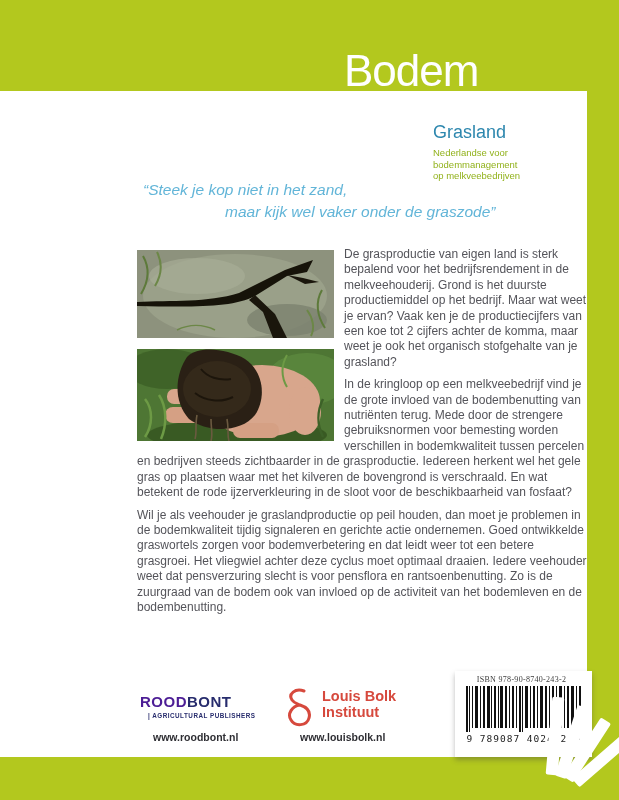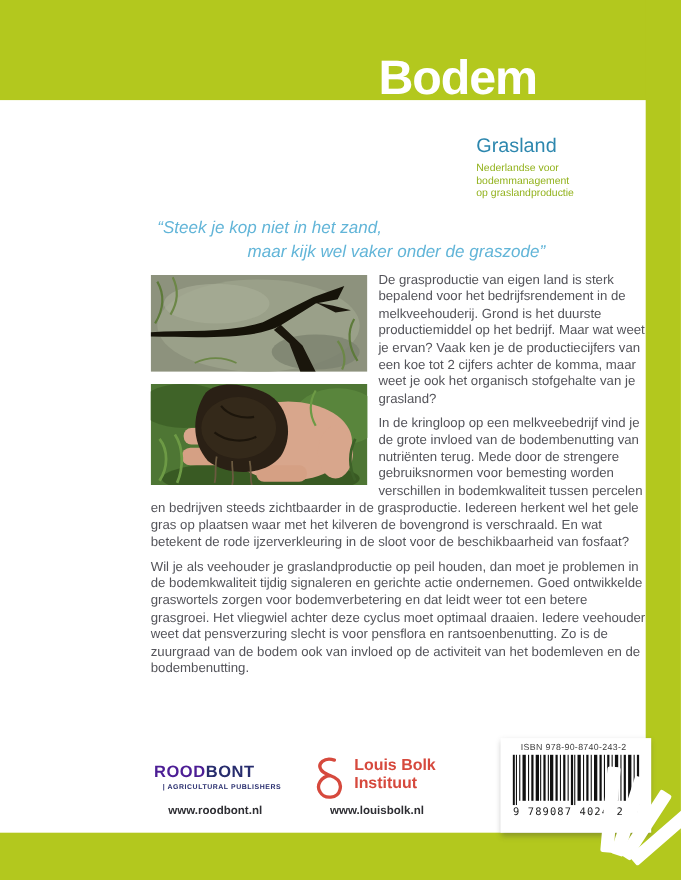--- a/index.html
+++ b/index.html
@@ -9,38 +9,38 @@
     font-family:"Liberation Sans", sans-serif;
   }
   
   .band-top    { position:absolute; left:0; top:0; width:619px; height:91px; background:#b3c81e; }
   .band-right  { position:absolute; left:587px; top:0; width:32px; height:800px; background:#b3c81e; }
   .band-bottom { position:absolute; left:0; top:757px; width:619px; height:43px; background:#b3c81e; }
 
   
   .brand-bodem {
     position:absolute; left:344px; top:46px; z-index:3;
-    font-size:44px; font-weight:bold; color:#ffffff; letter-spacing:-1px;
+    font-size:44px; font-weight:normal; color:#ffffff; letter-spacing:-1px;
   }
   .brand-signalen {
     position:absolute; left:374px; top:83px; z-index:3;
     font-size:40px; font-weight:bold; color:#2ba3d1; letter-spacing:-2px;
   }
   .brand-grasland {
     position:absolute; left:433px; top:122px; z-index:3;
     font-size:18px; color:#2d87ae;
   }
   .brand-tagline {
     position:absolute; left:433px; top:147px; z-index:3;
     font-size:9.5px; line-height:11.5px; color:#92b21c;
   }
 
   
   .quote {
-    position:absolute; left:143px; top:197px; width:420px;
+    position:absolute; left:143px; top:179px; width:420px;
     font-style:italic; font-size:15.5px; line-height:22px; color:#62b5d8;
   }
   .quote .l2 { margin-left:82px; }
 
   
   .content {
     position:absolute; left:137px; top:247px; width:450px;
     font-size:12px; line-height:15.4px; color:#54545a; text-align:left;
   }
   .content p { margin:0 0 7px 0; }
@@ -62,21 +62,21 @@
   .lb-name   { margin-left:38px; font-size:14.5px; line-height:16px; font-weight:bold; color:#d6493d; }
   .lb-web    { position:absolute; left:300px; top:731px; font-size:10.5px; font-weight:bold; color:#2e2e33; }
 
   
   .isbn-box {
     position:absolute; left:455px; top:671px; width:137px; height:86px;
     background:#ffffff; z-index:4; box-shadow:0 3px 5px rgba(60,60,60,0.35);
   }
   .isbn-label {
     padding:4px 4px 0 0; text-align:center;
-    font-family:Liberation Sans, sans-serif; font-size:8px; letter-spacing:0.3px; color:#3c3c3c;
+    font-family:Liberation Serif, serif; font-size:8px; letter-spacing:0.3px; color:#3c3c3c;
   }
   .barcode { display:block; margin:2px auto 0 auto; }
   .barcode-num {
     text-align:center; margin-top:1px;
     font-family:"DejaVu Sans Mono", monospace; font-size:9.5px; letter-spacing:1px; color:#1d1d1d;
   }
 
   
   .domino { position:absolute; background:#ffffff; border-radius:2px; z-index:6; }
   .d1 { left:549px; top:697px; width:12px; height:78px; transform:rotate(5deg); }
@@ -91,21 +91,21 @@
 
   <div class="band-top"></div>
   <div class="band-right"></div>
   <div class="band-bottom"></div>
 
   <div class="brand-bodem">Bodem</div>
   <div class="brand-grasland">Grasland</div>
   <div class="brand-tagline">
     <div>Nederlandse voor</div>
     <div>bodemmanagement</div>
-    <div>op graslandproductie</div>
+    <div>op melkveebedrijven</div>
   </div>
 
   <div class="quote">
     <div class="l1">“Steek je kop niet in het zand,</div>
     <div class="l2">maar kijk wel vaker onder de graszode”</div>
   </div>
 
   <div class="content">
     <div class="photowrap">
       <svg class="photo" width="197" height="88" viewBox="0 0 197 88" preserveAspectRatio="none">

